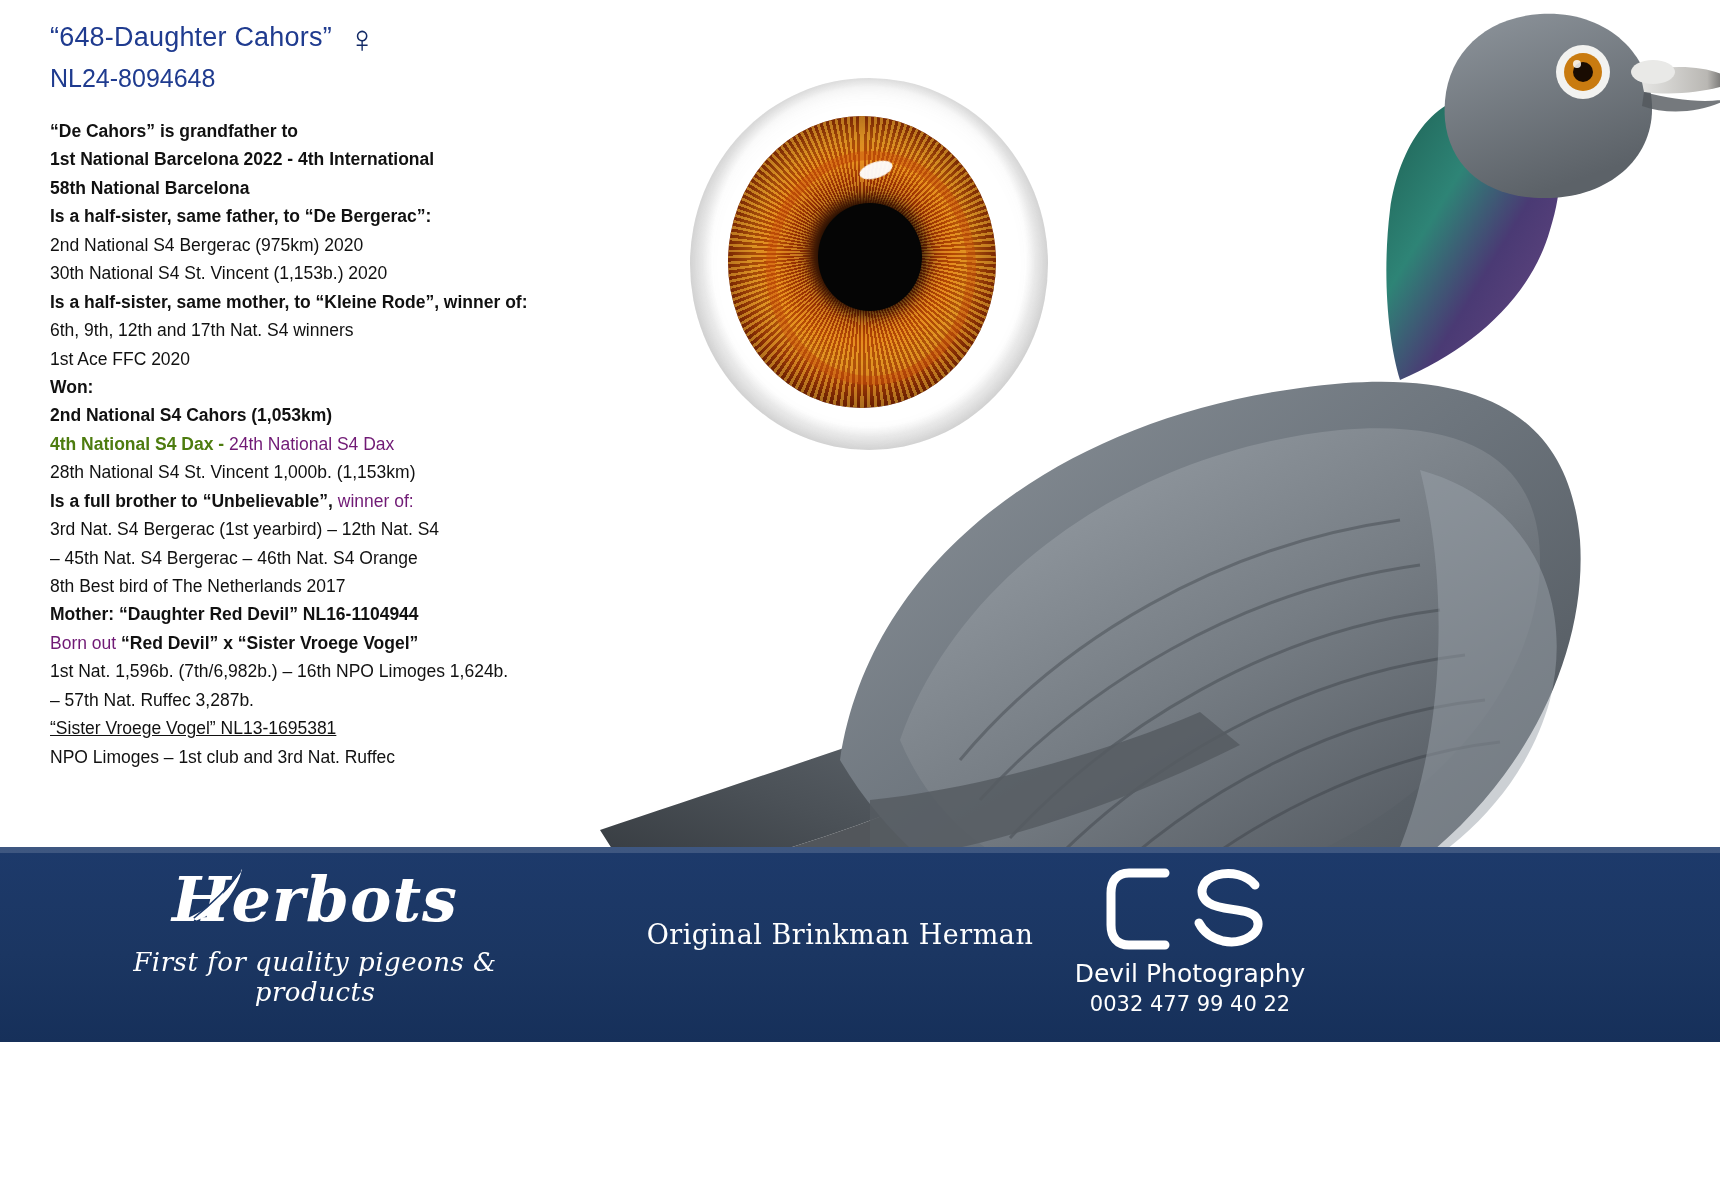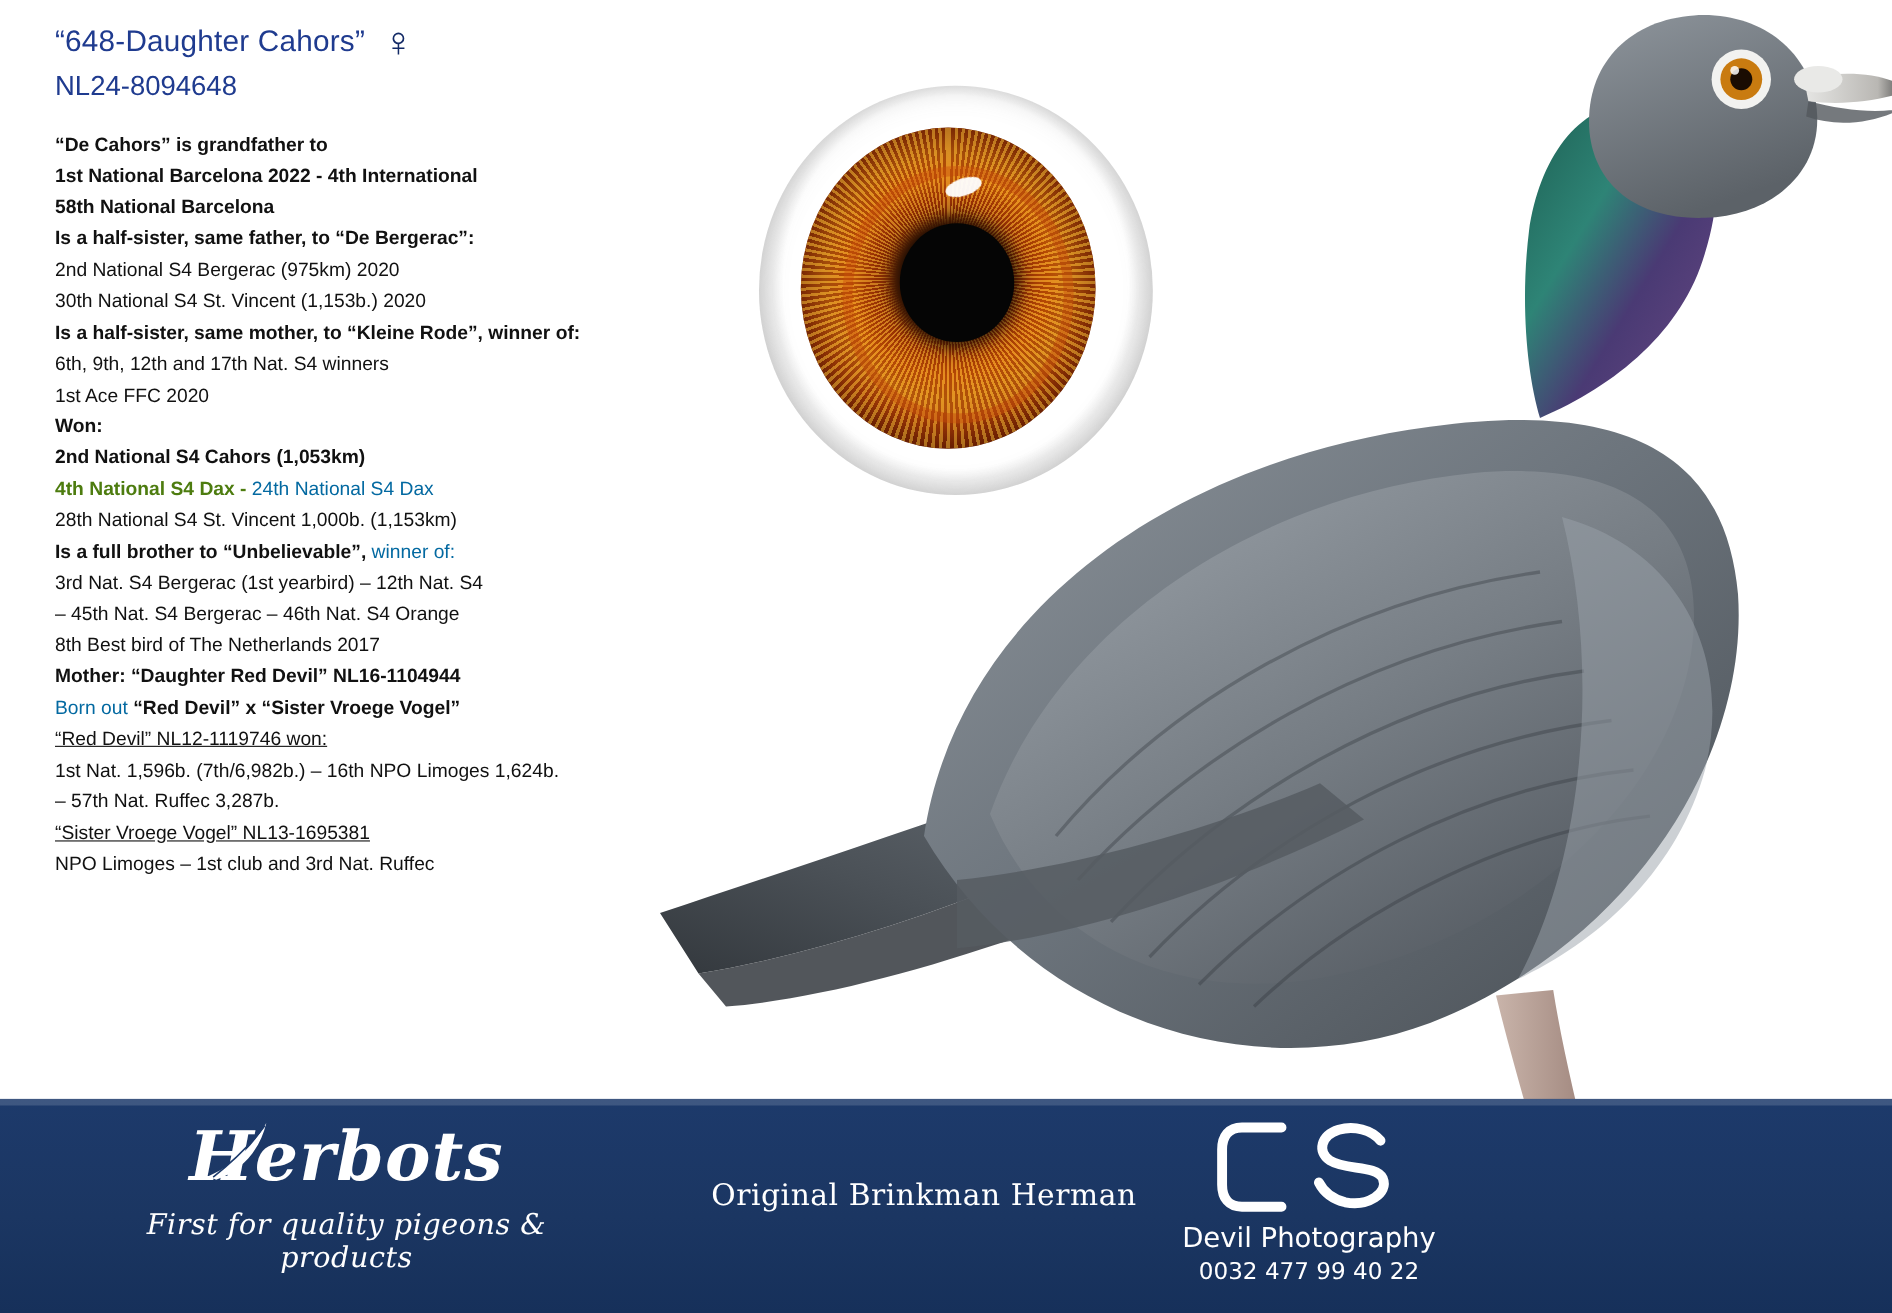--- a/index.html
+++ b/index.html
@@ -3,21 +3,21 @@
 <meta charset="utf-8">
 <style>
   html,body{margin:0;padding:0;}
   body{
     width:1720px;height:1194px;
     background:#ffffff;
     font-family:"Liberation Sans", sans-serif;
     overflow:hidden;
     position:relative;
   }
-  .page{position:relative;width:1720px;height:1194px;overflow:hidden;background:#fff;}
+  .page{position:relative;width:1720px;height:1042px;overflow:hidden;background:#fff;}
 
   
   .title-block{position:absolute;left:50px;top:18px;}
   .title-line{display:flex;align-items:center;gap:16px;}
   .pigeon-name{
     font-size:27px;color:#1f3b8f;font-weight:400;letter-spacing:.2px;
   }
   .gender-symbol{
     font-size:38px;color:#132a66;line-height:1;font-weight:700;position:relative;top:2px;
   }
@@ -25,21 +25,21 @@
     font-size:25px;color:#1f3b8f;margin-top:8px;
   }
 
   
   .ped{position:absolute;left:50px;top:120px;width:620px;}
   .ped p{margin:0 0 5px 0;font-size:17.5px;line-height:1.34;color:#111;}
   .c-red{color:#e8171b;font-weight:bold;}
   .c-cyan{color:#4d7c0f;font-weight:bold;}
   .c-blue{color:#1c2f8c;font-weight:bold;}
   .c-black-b{color:#111;font-weight:bold;}
-  .c-plain{color:#0369a1;}
+  .c-plain{color:#701a75;}
   .u{text-decoration:underline;}
 
   
   .eye-wrap{
     position:absolute;left:690px;top:78px;width:360px;height:380px;
   }
   .eye-outer{
     position:absolute;left:0;top:0;width:358px;height:372px;border-radius:50%;
     background:
       radial-gradient(ellipse at 50% 48%, rgba(255,255,255,0) 62%, #efefef 66%, #d7d7d7 78%, #ffffff 88%, rgba(255,255,255,0) 99%);
@@ -148,21 +148,20 @@
     <p class="c-black-b">Won:</p>
     <p class="c-cyan">2nd National S4 Cahors (1,053km)</p>
     <p><span class="c-cyan">4th National S4 Dax - </span><span class="c-plain">24th National S4 Dax</span></p>
     <p class="c-plain">28th National S4 St. Vincent 1,000b. (1,153km)</p>
     <p><span class="c-black-b">Is a full brother to “Unbelievable”,</span><span class="c-plain"> winner of:</span></p>
     <p class="c-plain">3rd Nat. S4 Bergerac (1st yearbird) – 12th Nat. S4</p>
     <p class="c-plain">– 45th Nat. S4 Bergerac – 46th Nat. S4 Orange</p>
     <p class="c-plain">8th Best bird of The Netherlands 2017</p>
     <p class="c-blue">Mother: “Daughter Red Devil” NL16-1104944</p>
     <p><span class="c-plain">Born out </span><span class="c-black-b">“Red Devil” x “Sister Vroege Vogel”</span></p>
-    <p class="c-plain u">“Red Devil” NL12-1119746 won:</p>
     <p class="c-plain">1st Nat. 1,596b. (7th/6,982b.) – 16th NPO Limoges 1,624b.</p>
     <p class="c-plain">– 57th Nat. Ruffec 3,287b.</p>
     <p class="c-plain u">“Sister Vroege Vogel” NL13-1695381</p>
     <p class="c-plain">NPO Limoges – 1st club and 3rd Nat. Ruffec</p>
   </div>
 
   <div class="eye-wrap">
     <div class="eye-outer"></div>
     <div class="eye-ring"></div>
     <div class="iris">

